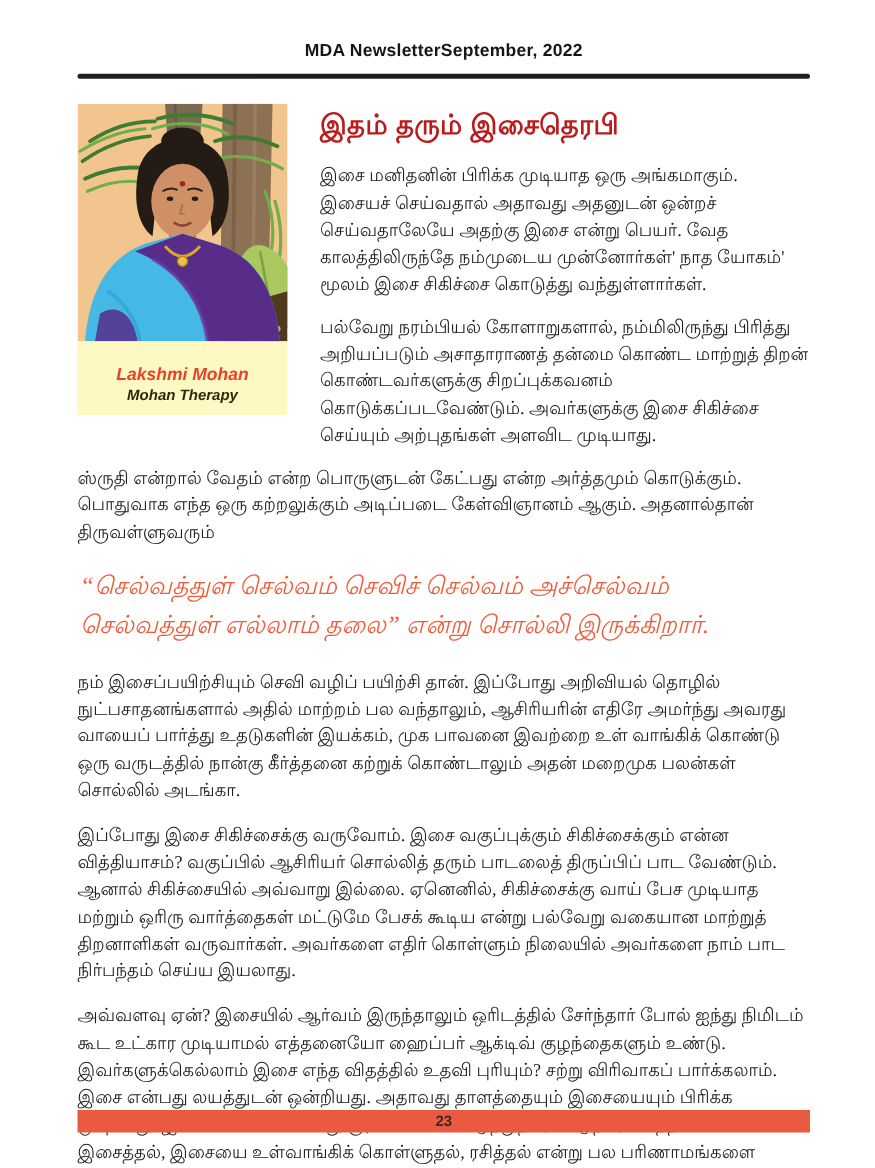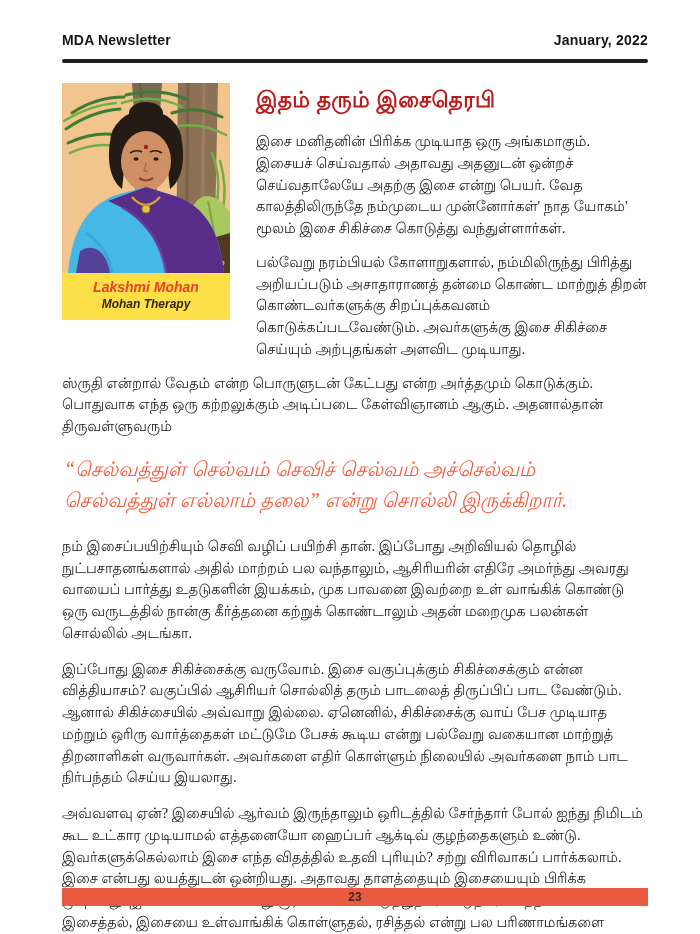--- a/index.html
+++ b/index.html
@@ -8,37 +8,37 @@
     position:relative;
     width:700px; height:934px;
     margin:0 auto;
     background:#ffffff;
     overflow:hidden;
     font-family:"Liberation Sans", sans-serif;
     color:#1c1c1c;
   }
   
   .header {
-    display:flex; justify-content:space-between; align-items:baseline;
+    display:flex; justify-content:center; align-items:baseline;
     padding:32px 52px 0 62px;
   }
   .header .brand, .header .date {
     font-size:14px; font-weight:bold; color:#161616; letter-spacing:.2px;
   }
   .rule {
     height:4px; background:#1f1f1f; border-radius:2px;
     margin:11px 52px 0 62px;
   }
   
   .content { padding:20px 52px 0 62px; }
   .top-row { display:flex; gap:26px; }
   .photo-card { flex:0 0 168px; width:168px; }
   .photo { display:block; width:168px; height:190px; }
   .caption {
-    background:#fde047; text-align:center; padding:6px 4px 9px;
+    background:#fef9c3; text-align:center; padding:18px 4px 9px;
   }
   .caption-name {
     color:#E8432A; font-weight:bold; font-style:italic; font-size:14px;
   }
   .caption-role {
     color:#33260f; font-style:italic; font-weight:bold; font-size:12px; margin-top:2px;
   }
   .intro { flex:1; min-width:0; }
   .article-title {
     color:#b91c1c; font-size:22px; font-weight:bold;
@@ -68,21 +68,21 @@
     font-size:12px; font-weight:bold; color:#3b2a22; line-height:1;
   }
 </style>
 </head>
 <body>
 
 <div class="page">
 
   <div class="header">
     <span class="brand">MDA Newsletter</span>
-    <span class="date">January, 2022</span>
+    <span class="date">September, 2022</span>
   </div>
   <div class="rule"></div>
 
   <div class="content">
 
     <div class="top-row">
 
       <div class="photo-card">
         <svg class="photo" viewBox="0 0 168 190" aria-hidden="true">
 

